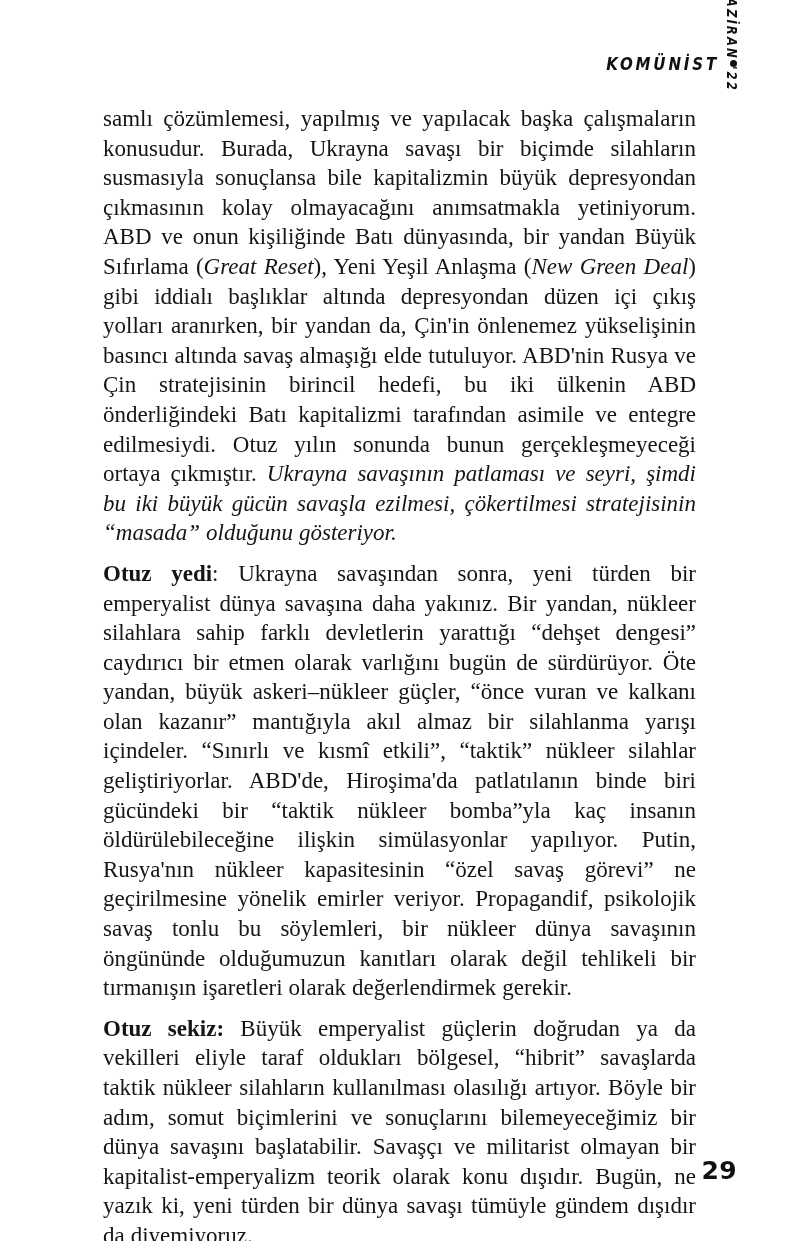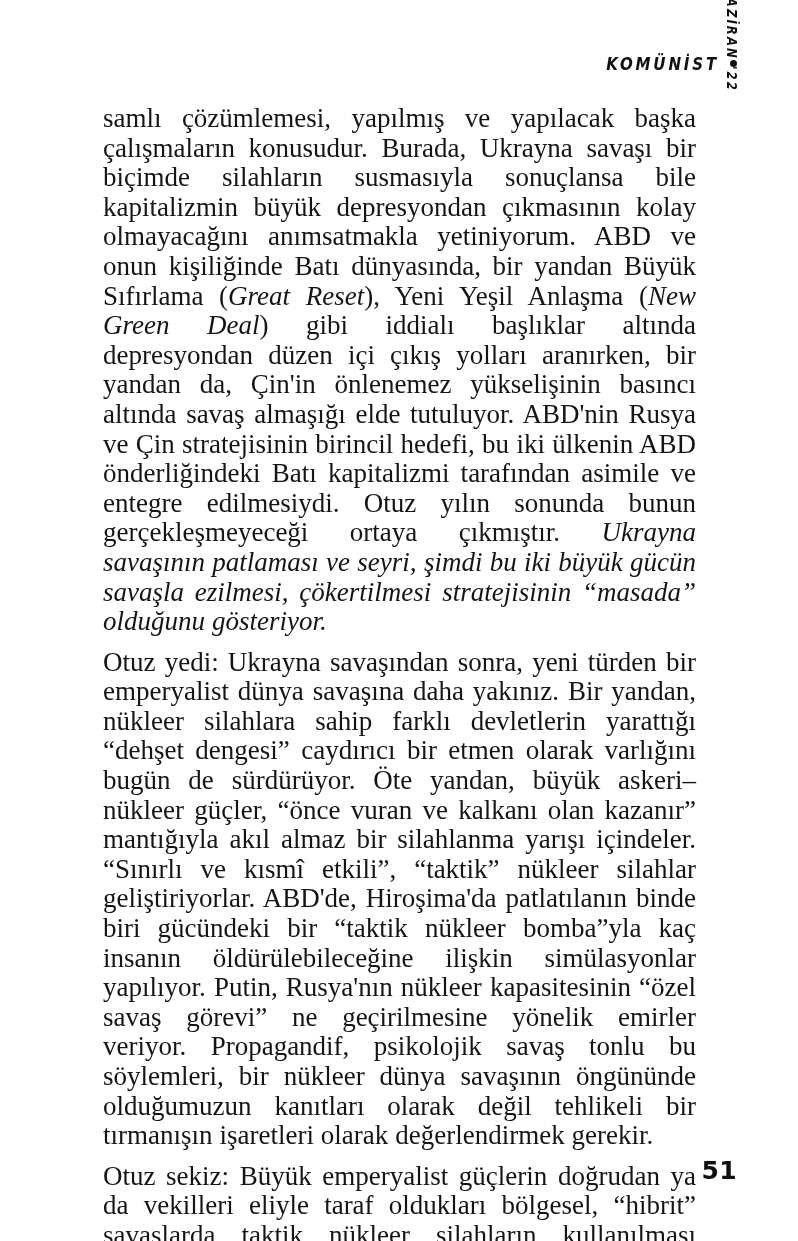--- a/index.html
+++ b/index.html
@@ -67,33 +67,33 @@
 
   
   .text-column {
     position: absolute;
     left: 103px;
     top: 104px;
     width: 593px;
   }
   p.para {
     margin: 0;
-    font-size: 27px;
+    font-size: 23px;
     line-height: 29.6px;
     text-align: justify;
     text-justify: inter-word;
     hyphens: manual;
     -webkit-hyphens: manual;
     word-spacing: 0.2px;
   }
   p.para + p.para {
     margin-top: 11px;
   }
   .lead {
-    font-weight: 400;
+    font-weight: 700;
   }
   .it {
     font-style: italic;
   }
 
   
   .folio {
     position: absolute;
     right: 61px;
     bottom: 56px;
@@ -115,15 +115,15 @@
   </div>
 
   <div class="side-date">HAZİRAN '22</div>
 
   <div class="text-column">
       <p class="para"><span>samlı çözümlemesi, yapılmış ve yapılacak başka çalışmaların konusudur. Burada, Ukrayna savaşı bir biçimde silahların susmasıyla sonuçlansa bile kapitalizmin büyük depresyondan çıkmasının kolay olmayacağını anımsatmakla yetiniyorum. ABD ve onun kişiliğinde Batı dünyasında, bir yandan Büyük Sıfırlama (</span><span class="it">Great Reset</span><span>), Yeni Yeşil Anlaşma (</span><span class="it">New Green Deal</span><span>) gibi iddialı başlıklar altında depresyondan düzen içi çıkış yolları aranırken, bir yandan da, Çin'in önlenemez yükselişinin basıncı altında savaş almaşığı elde tutuluyor. ABD'nin Rusya ve Çin stratejisinin birincil hedefi, bu iki ülkenin ABD önderliğindeki Batı kapitalizmi tarafından asimile ve entegre edilmesiydi. Otuz yılın sonunda bunun gerçekleşmeyeceği ortaya çıkmıştır. </span><span class="it">Ukrayna savaşının patlaması ve seyri, şimdi bu iki büyük gücün savaşla ezilmesi, çökertilmesi stratejisinin “masada” olduğunu gösteriyor.</span></p>
       <p class="para"><span class="lead">Otuz yedi</span><span>: Ukrayna savaşından sonra, yeni türden bir emperyalist dünya savaşına daha yakınız. Bir yandan, nükleer silahlara sahip farklı devletlerin yarattığı “dehşet dengesi” caydırıcı bir etmen olarak varlığını bugün de sürdürüyor. Öte yandan, büyük askeri–nükleer güçler, “önce vuran ve kalkanı olan kazanır” mantığıyla akıl almaz bir silahlanma yarışı içindeler. “Sınırlı ve kısmî etkili”, “taktik” nükleer silahlar geliştiriyorlar. ABD'de, Hiroşima'da patlatılanın binde biri gücündeki bir “taktik nükleer bomba”yla kaç insanın öldürülebileceğine ilişkin simülasyonlar yapılıyor. Putin, Rusya'nın nükleer kapasitesinin “özel savaş görevi” ne geçirilmesine yönelik emirler veriyor. Propagandif, psikolojik savaş tonlu bu söylemleri, bir nükleer dünya savaşının öngününde olduğumuzun kanıtları olarak değil tehlikeli bir tırmanışın işaretleri olarak değerlendirmek gerekir.</span></p>
       <p class="para"><span class="lead">Otuz sekiz:</span><span> Büyük emperyalist güçlerin doğrudan ya da vekilleri eliyle taraf oldukları bölgesel, “hibrit” savaşlarda taktik nükleer silahların kullanılması olasılığı artıyor. Böyle bir adım, somut biçimlerini ve sonuçlarını bilemeyeceğimiz bir dünya savaşını başlatabilir. Savaşçı ve militarist olmayan bir kapitalist-emperyalizm teorik olarak konu dışıdır. Bugün, ne yazık ki, yeni türden bir dünya savaşı tümüyle gündem dışıdır da diyemiyoruz.</span></p>
     </div>
 
-  <div class="folio">51</div>
+  <div class="folio">29</div>
 
 </div>
 
 </body></html>

